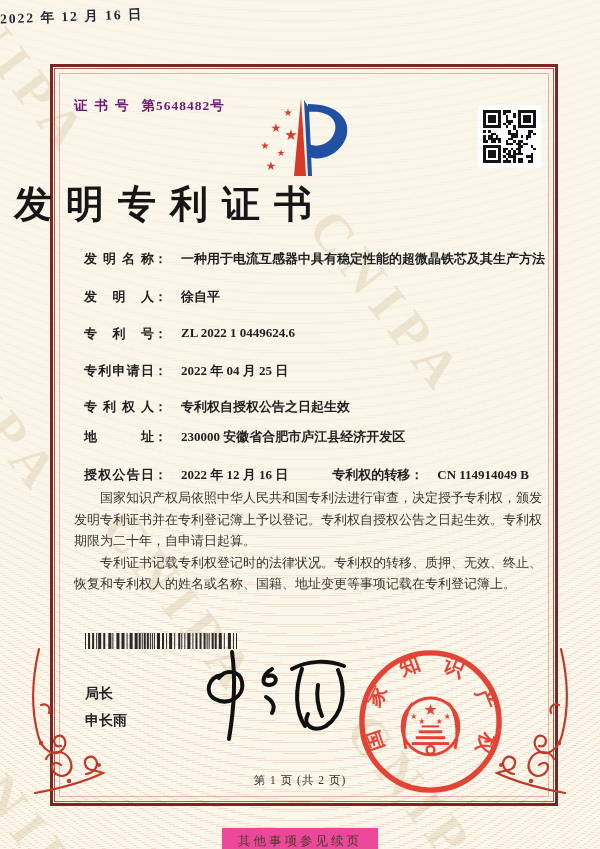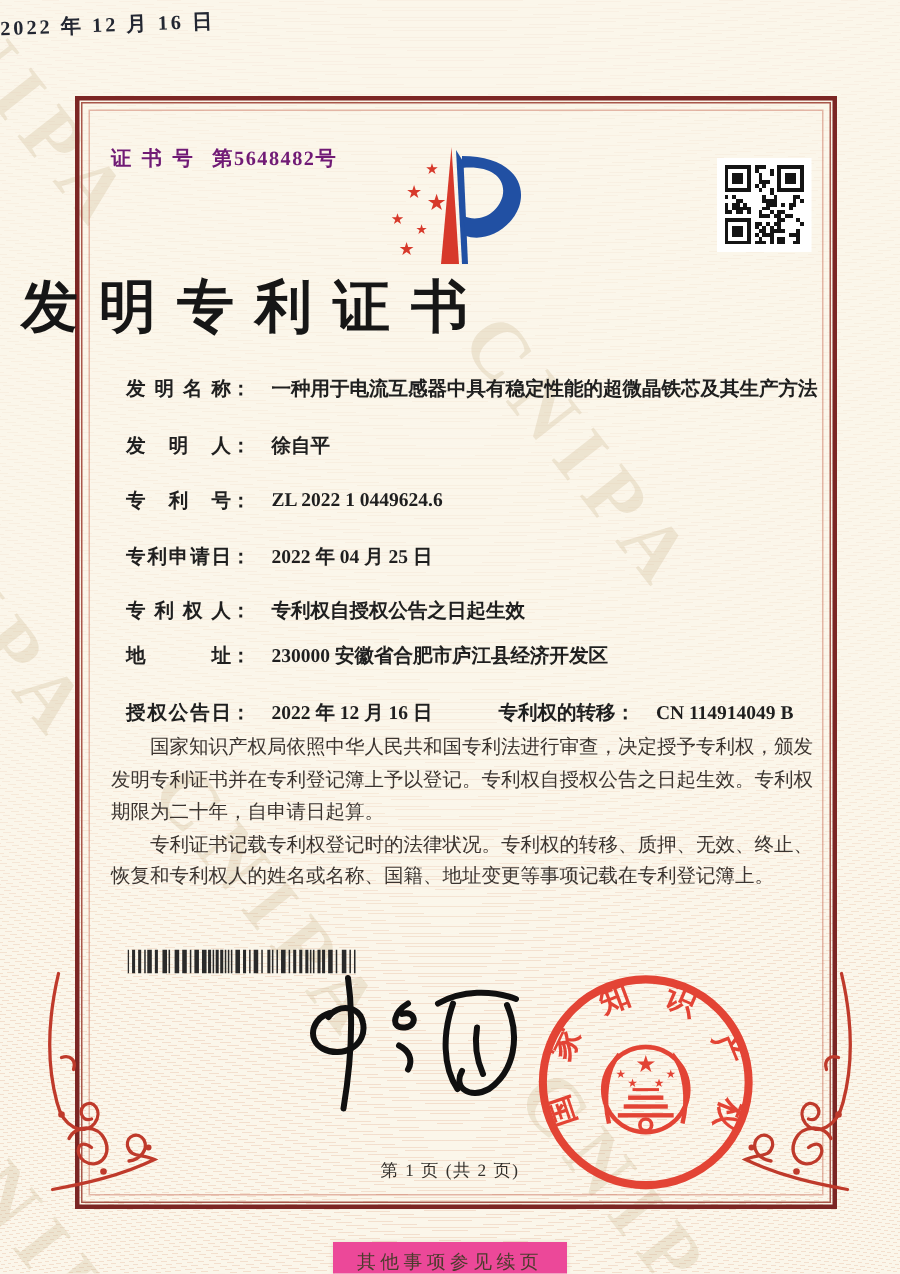--- a/index.html
+++ b/index.html
@@ -297,20 +297,24 @@
       <rect x="122" y="0" width="1" height="16" fill="#2a2a2a"></rect>
       <rect x="125" y="0" width="2" height="16" fill="#2a2a2a"></rect>
       <rect x="128" y="0" width="2" height="16" fill="#2a2a2a"></rect>
       <rect x="132" y="0" width="3" height="16" fill="#2a2a2a"></rect>
       <rect x="137" y="0" width="1" height="16" fill="#2a2a2a"></rect>
       <rect x="141" y="0" width="3" height="16" fill="#2a2a2a"></rect>
       <rect x="146" y="0" width="1" height="16" fill="#2a2a2a"></rect>
       <rect x="149" y="0" width="2" height="16" fill="#2a2a2a"></rect>
     </svg>
 
+  <div class="z officer">
+    <div>局长</div>
+    <div>申长雨</div>
+  </div>
 
   <svg class="z sig" viewBox="0 0 168 104" fill="none" stroke="#101010" stroke-width="4" stroke-linecap="round" stroke-linejoin="round">
     <path d="M30,30 C16,32 12,48 23,54 C36,61 53,52 50,37 C48,25 33,24 27,33"></path>
     <path d="M40,7 C43,28 43,58 37,94"></path>
     <path d="M80,24 C70,30 68,41 78,40 C87,39 85,28 76,31"></path>
     <path d="M74,52 C80,55 84,61 80,68"></path>
     <path d="M100,24 C116,15 136,15 152,21"></path>
     <path d="M110,24 C103,44 103,66 113,81"></path>
     <path d="M146,25 C155,46 151,69 134,81 C121,88 110,80 116,69"></path>
     <path d="M126,40 C124,52 126,62 130,71"></path>

